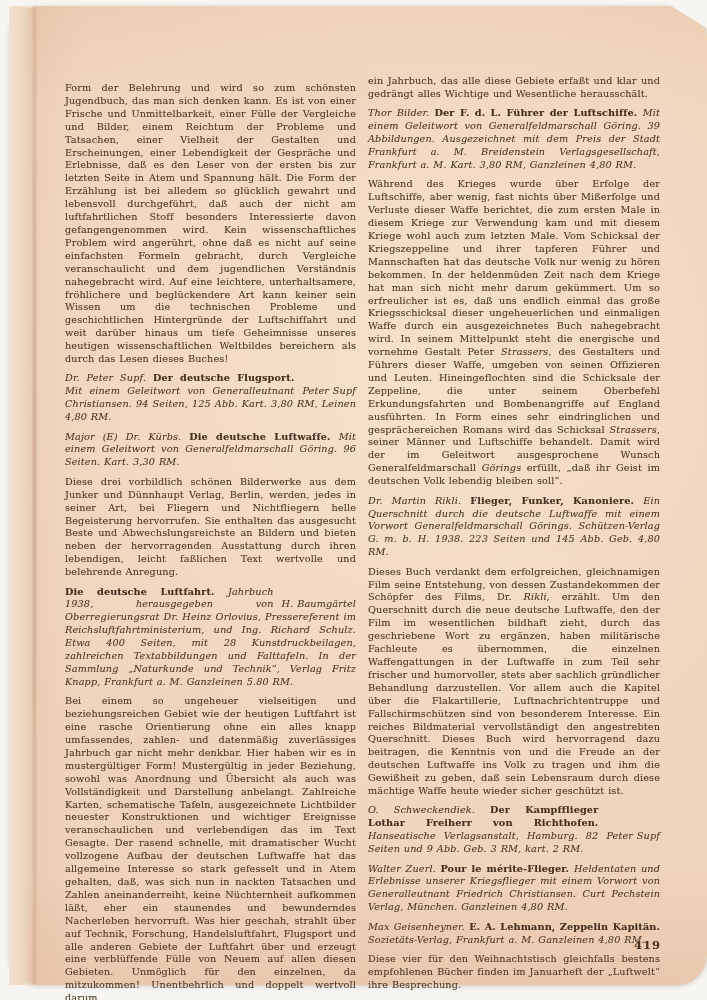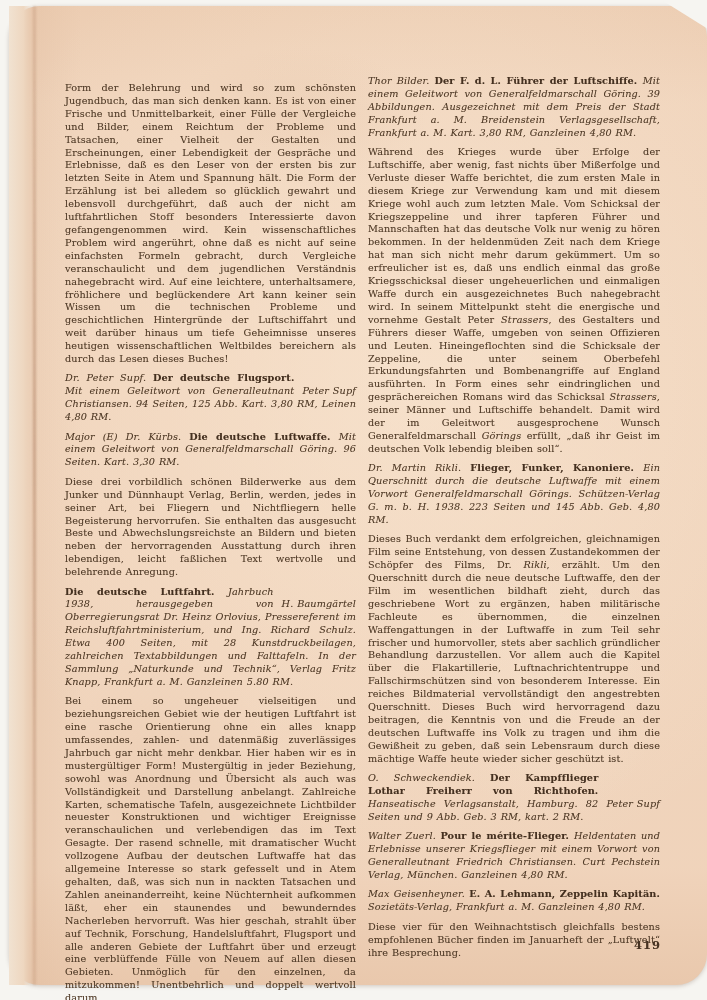--- a/index.html
+++ b/index.html
@@ -69,20 +69,21 @@
   <div class="blotch b3"></div>
   <div class="col col-left" id="col-left">
       <p class="block paragraph"><span class="seg-r">Form der Belehrung und wird so zum schönsten Jugendbuch, das man sich denken kann. Es ist von einer Frische und Unmittelbarkeit, einer Fülle der Vergleiche und Bilder, einem Reichtum der Probleme und Tatsachen, einer Vielheit der Gestalten und Erscheinungen, einer Lebendigkeit der Gespräche und Erlebnisse, daß es den Leser von der ersten bis zur letzten Seite in Atem und Spannung hält. Die Form der Erzählung ist bei alledem so glücklich gewahrt und lebensvoll durchgeführt, daß auch der nicht am luftfahrtlichen Stoff besonders Interessierte davon gefangengenommen wird. Kein wissenschaftliches Problem wird angerührt, ohne daß es nicht auf seine einfachsten Formeln gebracht, durch Vergleiche veranschaulicht und dem jugendlichen Verständnis nahegebracht wird. Auf eine leichtere, unterhaltsamere, fröhlichere und beglückendere Art kann keiner sein Wissen um die technischen Probleme und geschichtlichen Hintergründe der Luftschiffahrt und weit darüber hinaus um tiefe Geheimnisse unseres heutigen wissenschaftlichen Weltbildes bereichern als durch das Lesen dieses Buches!</span><span class="sign">Peter Supf</span></p>
       <p class="block entry"><span class="seg-i">Dr. Peter Supf. </span><span class="seg-b">Der deutsche Flugsport. </span><span class="seg-i">Mit einem Geleitwort von Generalleutnant Christiansen. 94 Seiten, 125 Abb. Kart. 3,80 RM, Leinen 4,80 RM.</span></p>
       <p class="block entry"><span class="seg-i">Major (E) Dr. Kürbs. </span><span class="seg-b">Die deutsche Luftwaffe. </span><span class="seg-i">Mit einem Geleitwort von Generalfeldmarschall Göring. 96 Seiten. Kart. 3,30 RM.</span></p>
       <p class="block paragraph"><span class="seg-r">Diese drei vorbildlich schönen Bilderwerke aus dem Junker und Dünnhaupt Verlag, Berlin, werden, jedes in seiner Art, bei Fliegern und Nichtfliegern helle Begeisterung hervorrufen. Sie enthalten das ausgesucht Beste und Abwechslungsreichste an Bildern und bieten neben der hervorragenden Ausstattung durch ihren lebendigen, leicht faßlichen Text wertvolle und belehrende Anregung.</span><span class="sign">H. Baumgärtel</span></p>
       <p class="block entry"><span class="seg-b">Die deutsche Luftfahrt. </span><span class="seg-i">Jahrbuch 1938, herausgegeben von Oberregierungsrat Dr. Heinz Orlovius, Pressereferent im Reichsluftfahrtministerium, und Ing. Richard Schulz. Etwa 400 Seiten, mit 28 Kunstdruckbeilagen, zahlreichen Textabbildungen und Falttafeln. In der Sammlung „Naturkunde und Technik“, Verlag Fritz Knapp, Frankfurt a. M. Ganzleinen 5.80 RM.</span></p>
       <p class="block paragraph"><span class="seg-r">Bei einem so ungeheuer vielseitigen und beziehungsreichen Gebiet wie der heutigen Luftfahrt ist eine rasche Orientierung ohne ein alles knapp umfassendes, zahlen- und datenmäßig zuverlässiges Jahrbuch gar nicht mehr denkbar. Hier haben wir es in mustergültiger Form! Mustergültig in jeder Beziehung, sowohl was Anordnung und Übersicht als auch was Vollständigkeit und Darstellung anbelangt. Zahlreiche Karten, schematische Tafeln, ausgezeichnete Lichtbilder neuester Konstruktionen und wichtiger Ereignisse veranschaulichen und verlebendigen das im Text Gesagte. Der rasend schnelle, mit dramatischer Wucht vollzogene Aufbau der deutschen Luftwaffe hat das allgemeine Interesse so stark gefesselt und in Atem gehalten, daß, was sich nun in nackten Tatsachen und Zahlen aneinanderreiht, keine Nüchternheit aufkommen läßt, eher ein staunendes und bewunderndes Nacherleben hervorruft. Was hier geschah, strahlt über auf Technik, Forschung, Handelsluftfahrt, Flugsport und alle anderen Gebiete der Luftfahrt über und erzeugt eine verblüffende Fülle von Neuem auf allen diesen Gebieten. Unmöglich für den einzelnen, da mitzukommen! Unentbehrlich und doppelt wertvoll darum</span></p>
     </div>
   <div class="col col-right" id="col-right">
+      <p class="block paragraph"><span class="seg-r">ein Jahrbuch, das alle diese Gebiete erfaßt und klar und gedrängt alles Wichtige und Wesentliche herausschält.</span></p>
       <p class="block entry"><span class="seg-i">Thor Bilder. </span><span class="seg-b">Der F. d. L. Führer der Luftschiffe. </span><span class="seg-i">Mit einem Geleitwort von Generalfeldmarschall Göring. 39 Abbildungen. Ausgezeichnet mit dem Preis der Stadt Frankfurt a. M. Breidenstein Verlagsgesellschaft, Frankfurt a. M. Kart. 3,80 RM, Ganzleinen 4,80 RM.</span></p>
       <p class="block paragraph"><span class="seg-r">Während des Krieges wurde über Erfolge der Luftschiffe, aber wenig, fast nichts über Mißerfolge und Verluste dieser Waffe berichtet, die zum ersten Male in diesem Kriege zur Verwendung kam und mit diesem Kriege wohl auch zum letzten Male. Vom Schicksal der Kriegszeppeline und ihrer tapferen Führer und Mannschaften hat das deutsche Volk nur wenig zu hören bekommen. In der heldenmüden Zeit nach dem Kriege hat man sich nicht mehr darum gekümmert. Um so erfreulicher ist es, daß uns endlich einmal das große Kriegsschicksal dieser ungeheuerlichen und einmaligen Waffe durch ein ausgezeichnetes Buch nahegebracht wird. In seinem Mittelpunkt steht die energische und vornehme Gestalt Peter </span><span class="seg-i">Strassers</span><span class="seg-r">, des Gestalters und Führers dieser Waffe, umgeben von seinen Offizieren und Leuten. Hineingeflochten sind die Schicksale der Zeppeline, die unter seinem Oberbefehl Erkundungsfahrten und Bombenangriffe auf England ausführten. In Form eines sehr eindringlichen und gesprächereichen Romans wird das Schicksal </span><span class="seg-i">Strassers</span><span class="seg-r">, seiner Männer und Luftschiffe behandelt. Damit wird der im Geleitwort ausgesprochene Wunsch Generalfeldmarschall </span><span class="seg-i">Görings</span><span class="seg-r"> erfüllt, „daß ihr Geist im deutschen Volk lebendig bleiben soll“.</span></p>
       <p class="block entry"><span class="seg-i">Dr. Martin Rikli. </span><span class="seg-b">Flieger, Funker, Kanoniere. </span><span class="seg-i">Ein Querschnitt durch die deutsche Luftwaffe mit einem Vorwort Generalfeldmarschall Görings. Schützen-Verlag G. m. b. H. 1938. 223 Seiten und 145 Abb. Geb. 4,80 RM.</span></p>
       <p class="block paragraph"><span class="seg-r">Dieses Buch verdankt dem erfolgreichen, gleichnamigen Film seine Entstehung, von dessen Zustandekommen der Schöpfer des Films, Dr. </span><span class="seg-i">Rikli</span><span class="seg-r">, erzählt. Um den Querschnitt durch die neue deutsche Luftwaffe, den der Film im wesentlichen bildhaft zieht, durch das geschriebene Wort zu ergänzen, haben militärische Fachleute es übernommen, die einzelnen Waffengattungen in der Luftwaffe in zum Teil sehr frischer und humorvoller, stets aber sachlich gründlicher Behandlung darzustellen. Vor allem auch die Kapitel über die Flakartillerie, Luftnachrichtentruppe und Fallschirmschützen sind von besonderem Interesse. Ein reiches Bildmaterial vervollständigt den angestrebten Querschnitt. Dieses Buch wird hervorragend dazu beitragen, die Kenntnis von und die Freude an der deutschen Luftwaffe ins Volk zu tragen und ihm die Gewißheit zu geben, daß sein Lebensraum durch diese mächtige Waffe heute wieder sicher geschützt ist.</span><span class="sign">Peter Supf</span></p>
       <p class="block entry"><span class="seg-i">O. Schweckendiek. </span><span class="seg-b">Der Kampfflieger Lothar Freiherr von Richthofen. </span><span class="seg-i">Hanseatische Verlagsanstalt, Hamburg. 82 Seiten und 9 Abb. Geb. 3 RM, kart. 2 RM.</span></p>
       <p class="block entry"><span class="seg-i">Walter Zuerl. </span><span class="seg-b">Pour le mérite-Flieger. </span><span class="seg-i">Heldentaten und Erlebnisse unserer Kriegsflieger mit einem Vorwort von Generalleutnant Friedrich Christiansen. Curt Pechstein Verlag, München. Ganzleinen 4,80 RM.</span></p>
       <p class="block entry"><span class="seg-i">Max Geisenheyner. </span><span class="seg-b">E. A. Lehmann, Zeppelin Kapitän. </span><span class="seg-i">Sozietäts-Verlag, Frankfurt a. M. Ganzleinen 4,80 RM.</span></p>
       <p class="block paragraph"><span class="seg-r">Diese vier für den Weihnachtstisch gleichfalls bestens empfohlenen Bücher finden im Januarheft der „Luftwelt“ ihre Besprechung.</span></p>
     </div>
   <div class="page-num">419</div>

